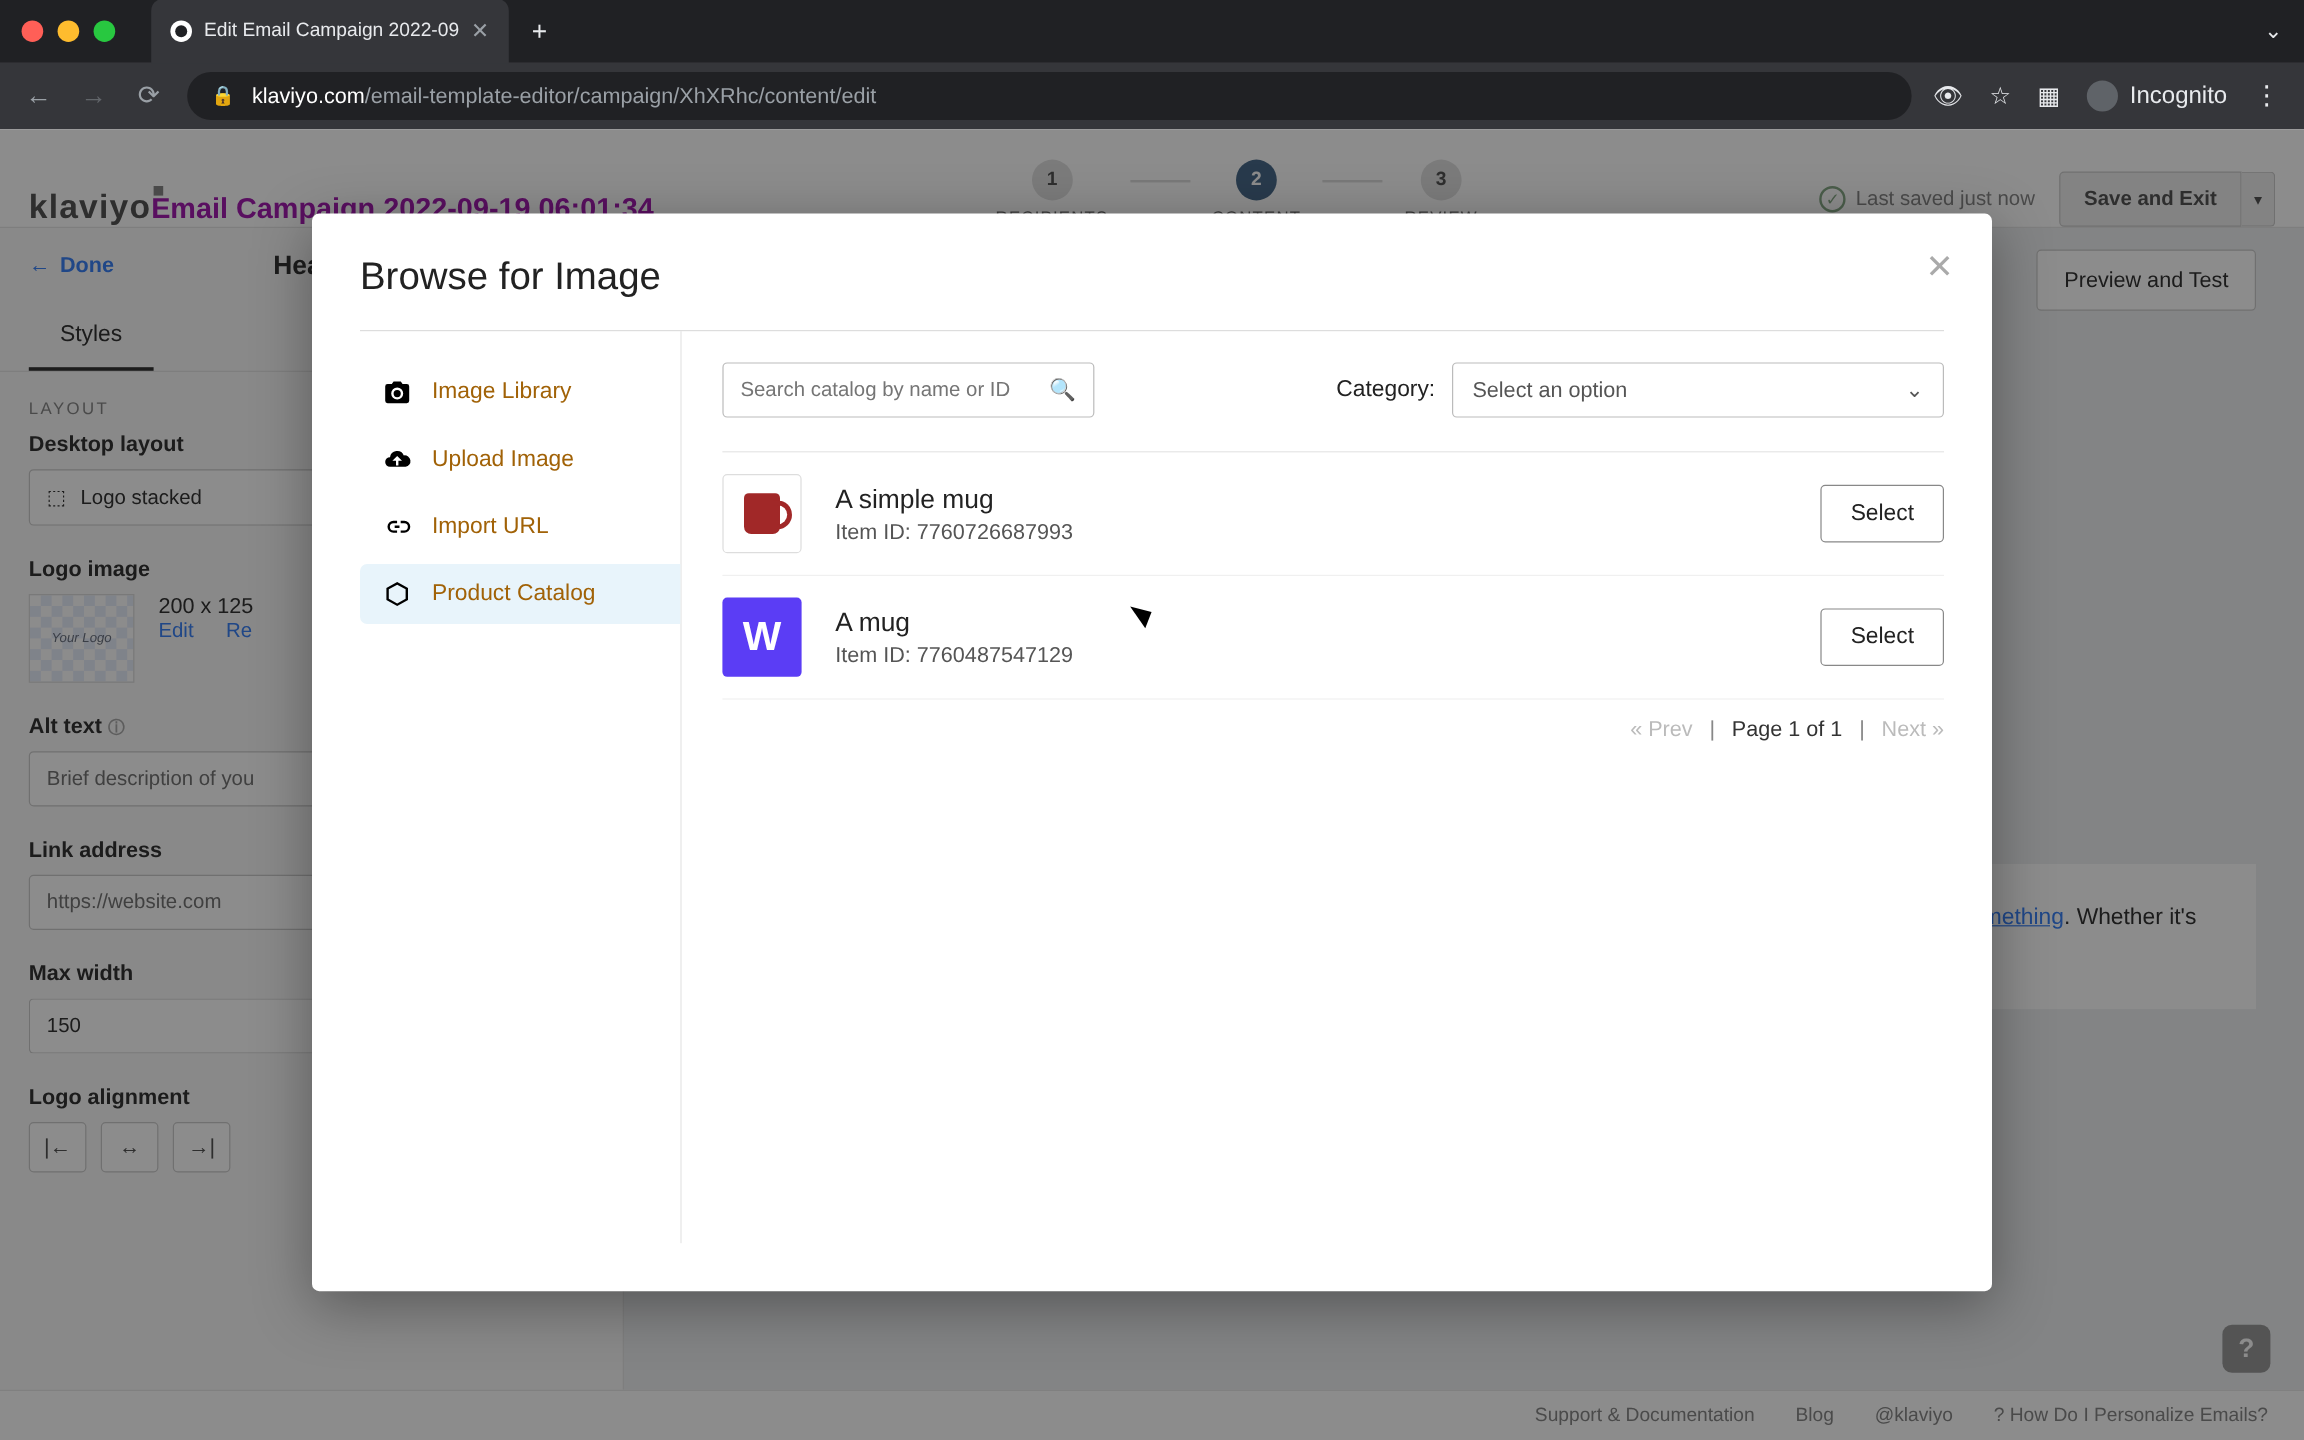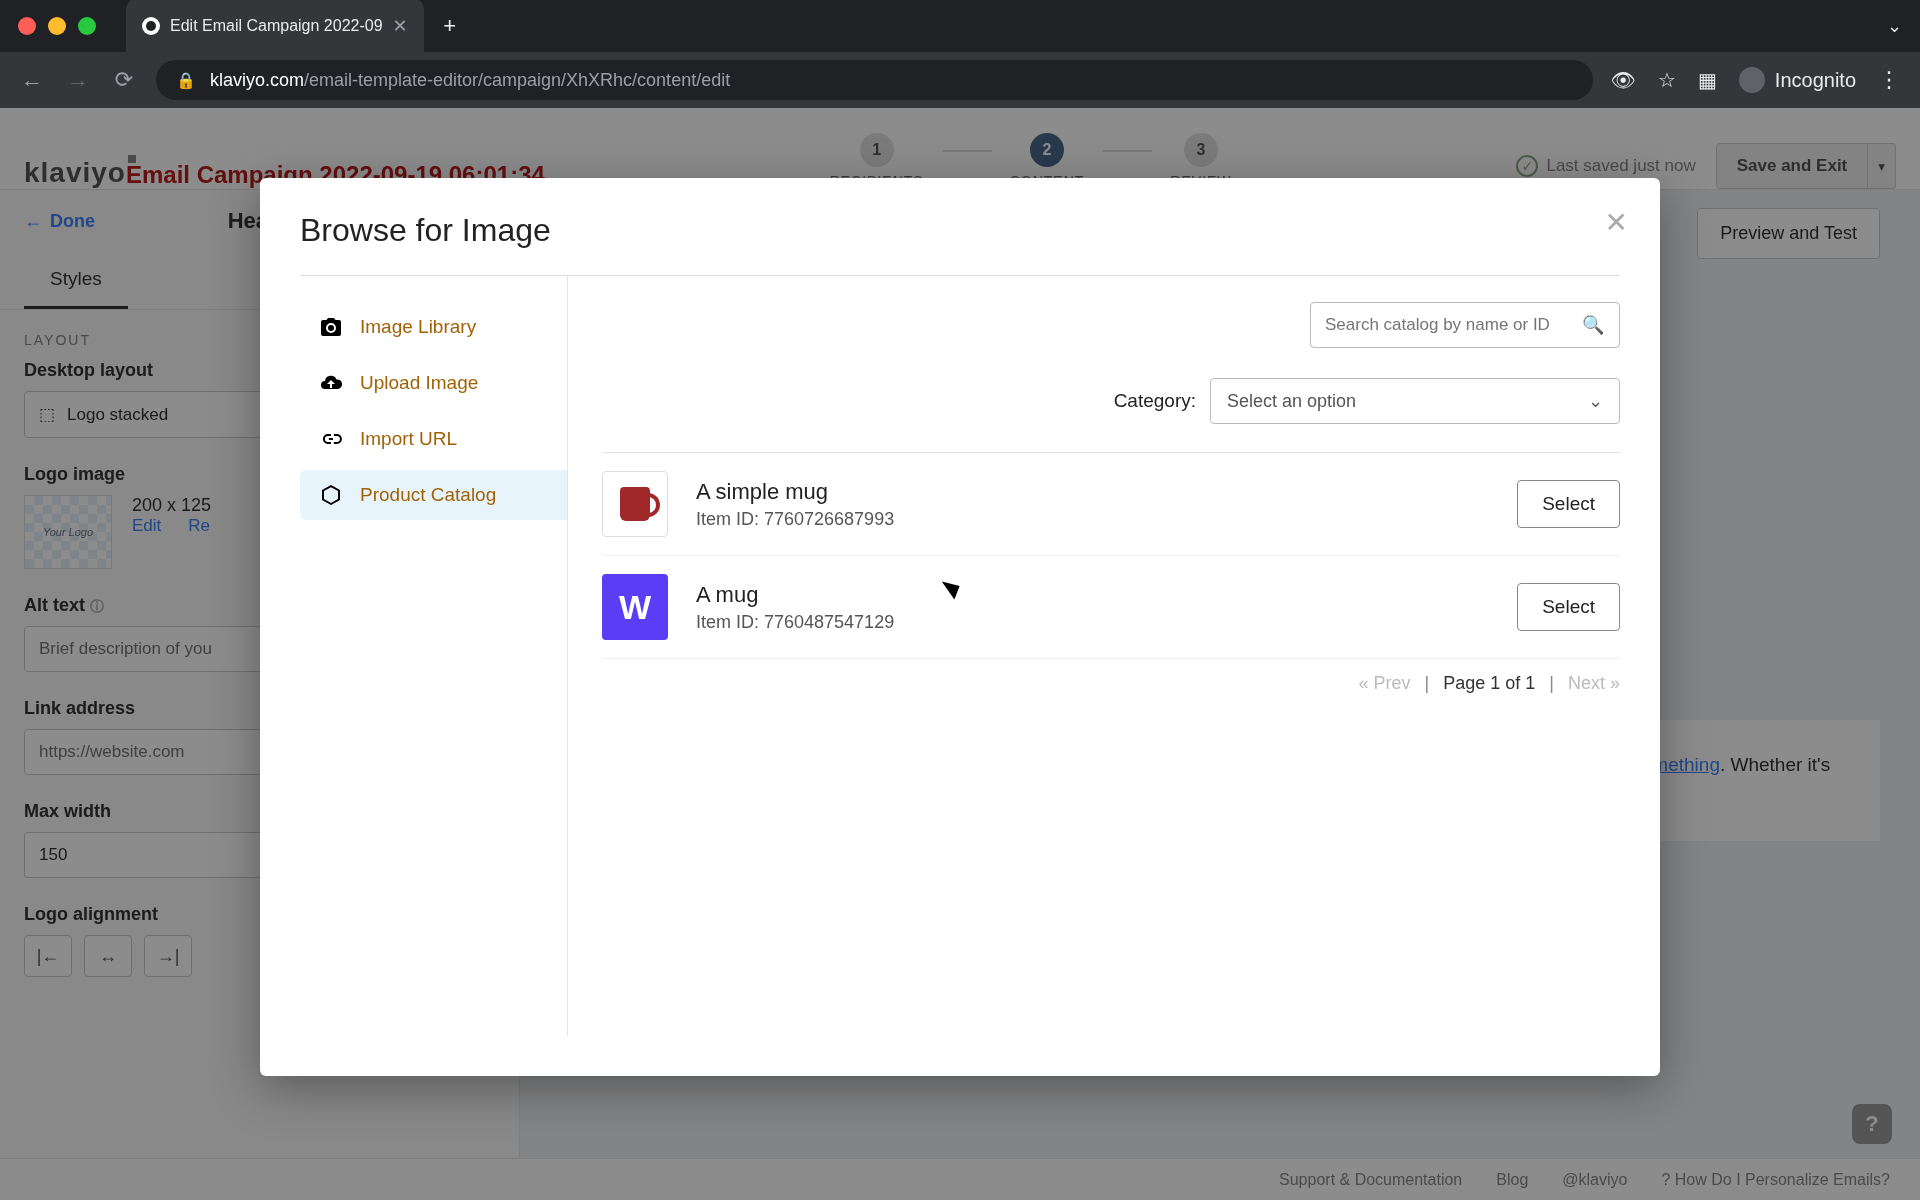--- a/index.html
+++ b/index.html
@@ -29,21 +29,21 @@
   .addr-right { display:flex; align-items:center; gap:22px; font-size:20px; color:#e8eaed; }
   .incog-badge { display:flex; align-items:center; gap:10px; }
   .incog-icon { width:26px; height:26px; border-radius:50%; background:#5f6368; display:inline-block; }
   .kebab { font-size:22px; letter-spacing:2px; }
 
   
   .app { position: absolute; top:108px; left:0; right:0; bottom:0; background:#f5f5f5; }
   .app-header { display:flex; align-items:flex-end; height:82px; padding:0 24px; background:#fff; border-bottom:1px solid #e5e5e5; }
   .logo { font-weight:700; font-size:28px; color:#555; letter-spacing:1px; position:relative; }
   .logo::after { content:""; position:absolute; top:-2px; right:-10px; width:8px; height:8px; background:#888; }
-  .campaign-title { font-size:24px; font-weight:600; color:#b91c1c; }
+  .campaign-title { font-size:24px; font-weight:600; color:#a21caf; }
   .steps { display:flex; align-items:center; gap:18px; margin-left:auto; margin-right:auto; }
   .step { display:flex; flex-direction:column; align-items:center; gap:6px; }
   .step-circle { width:34px; height:34px; border-radius:50%; background:#e0e0e0; color:#555; display:flex; align-items:center; justify-content:center; font-size:16px; font-weight:600; }
   .step.active .step-circle { background:#4a6b8a; color:#fff; }
   .step-label { font-size:14px; letter-spacing:1px; color:#666; }
   .step-line { width:50px; height:2px; background:#ddd; margin-bottom:20px; }
   .save-area { display:flex; align-items:center; gap:20px; }
   .saved-text { color:#888; font-size:17px; display:flex; align-items:center; gap:8px; }
   .check-circle { width:22px; height:22px; border:2px solid #8a8; border-radius:50%; display:inline-flex; align-items:center; justify-content:center; color:#8a8; font-size:14px; }
   .save-exit { display:flex; }
@@ -92,21 +92,21 @@
   .modal-close { position:absolute; top:28px; right:32px; font-size:28px; color:#aaa; }
   .modal-hr { border:none; border-top:1px solid #ddd; margin:26px 0 0; }
   .modal-body { display:flex; margin-top:0; height:760px; }
   .modal-sidebar { width:268px; border-right:1px solid #e5e5e5; padding-top:26px; }
   .ms-item { display:flex; align-items:center; gap:16px; padding:14px 18px; font-size:19px; color:#a16207; border-radius:6px 0 0 6px; margin-bottom:6px; }
   .ms-item.active { background:#e8f4fb; font-weight:500; }
   .ms-icon { width:26px; height:22px; display:inline-flex; align-items:center; justify-content:center; }
   .ms-icon svg { width:24px; height:24px; }
 
   .modal-main { flex:1; padding:26px 0 0 34px; }
-  .mm-top { display:flex; align-items:flex-end; justify-content:space-between; gap:30px;flex-direction:column; }
+  .mm-top { display:flex; align-items:flex-start; justify-content:space-between; gap:30px; }
   .search-wrap { display:flex; align-items:center; border:1px solid #bbb; border-radius:4px; width:310px; height:46px; padding:0 14px; }
   .search-wrap input { border:none; outline:none; font-size:17px; flex:1; color:#555; background:transparent; }
   .search-wrap .mag { color:#666; font-size:18px; }
   .cat-wrap { display:flex; align-items:center; gap:14px; }
   .cat-label { font-size:19px; color:#222; }
   .cat-select { width:410px; height:46px; border:1px solid #bbb; border-radius:4px; display:flex; align-items:center; justify-content:space-between; padding:0 16px; font-size:18px; color:#555; }
   .mm-divider { border:none; border-top:1px solid #e5e5e5; margin:28px 0 0; }
 
   .product-row { display:flex; align-items:center; padding:18px 0; gap:28px; border-bottom:1px solid #f0f0f0; }
   .product-row:last-of-type { border-bottom:none; }

